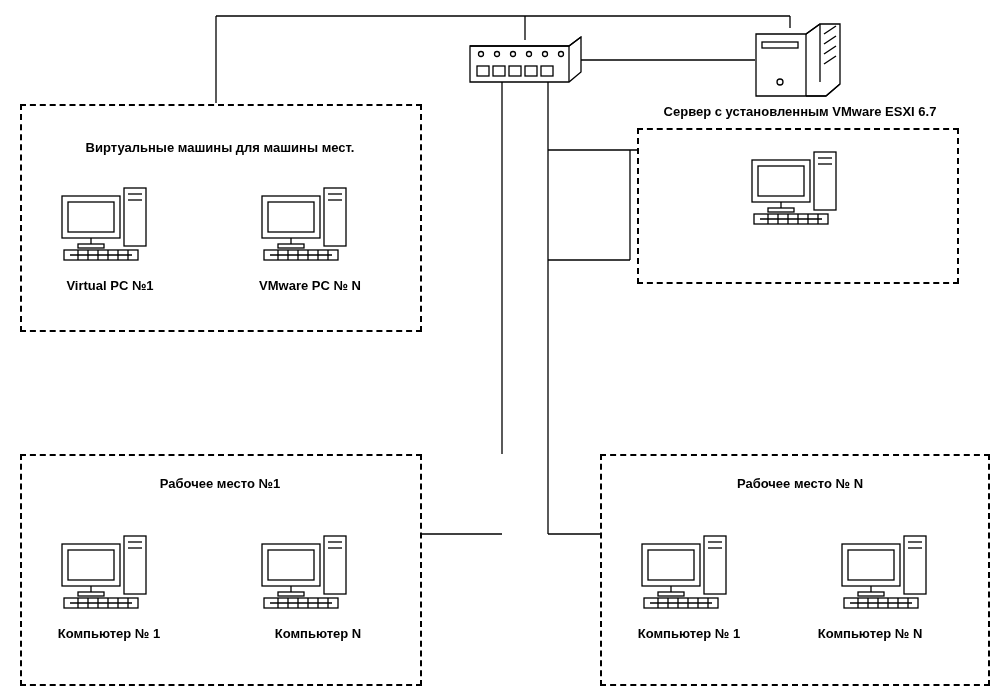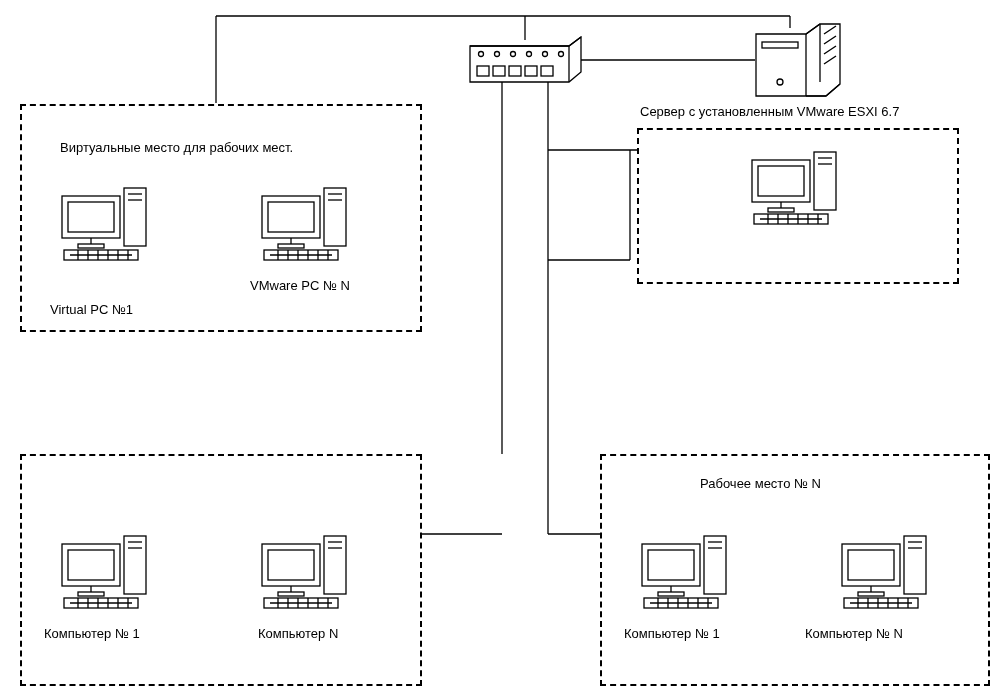--- a/index.html
+++ b/index.html
@@ -15,21 +15,23 @@
     width: 1008px;
     height: 699px;
   }
   .dashed-box {
     position: absolute;
     border: 2px dashed #000;
     background: #fff;
   }
   .label {
     position: absolute;
+    text-align: center;
     white-space: nowrap;
+    font-weight: bold;
   }
   svg.overlay {
     position: absolute;
     left: 0;
     top: 0;
     width: 1008px;
     height: 699px;
     pointer-events: none;
   }
 </style>
@@ -106,25 +108,26 @@
 
       <line x1="70" y1="12" x2="82" y2="4"></line>
       <line x1="70" y1="22" x2="82" y2="14"></line>
       <line x1="70" y1="32" x2="82" y2="24"></line>
       <line x1="70" y1="42" x2="82" y2="34"></line>
     </g>
   </svg>
   <div class="label" style="left:640px; top:104px; width:320px;">Сервер с установленным VMware ESXI 6.7</div>
 
   <div class="dashed-box" style="left:20px; top:104px; width:398px; height:224px;"></div>
-  <div class="label" style="left:60px; top:140px; width:320px;">Виртуальные место для рабочих мест.</div>
+  <div class="label" style="left:60px; top:140px; width:320px;">Виртуальные машины для машины мест.</div>
 
   <div class="dashed-box" style="left:637px; top:128px; width:318px; height:152px;"></div>
 
   <div class="dashed-box" style="left:20px; top:454px; width:398px; height:228px;"></div>
+  <div class="label" style="left:120px; top:476px; width:200px;">Рабочее место №1</div>
 
   <div class="dashed-box" style="left:600px; top:454px; width:386px; height:228px;"></div>
   <div class="label" style="left:700px; top:476px; width:200px;">Рабочее место № N</div>
 
   <svg style="position:absolute; left:-9999px; top:-9999px;" width="0" height="0">
     <defs>
       <g id="pc" stroke="#000" stroke-width="1.3" fill="#fff">
 
         <rect x="64" y="2" width="22" height="58"></rect>
         <line x1="68" y1="8" x2="82" y2="8"></line>
@@ -144,21 +147,21 @@
         <line x1="48" y1="64" x2="48" y2="74"></line>
         <line x1="58" y1="64" x2="58" y2="74"></line>
         <line x1="68" y1="64" x2="68" y2="74"></line>
       </g>
     </defs>
   </svg>
 
   <svg style="position:absolute; left:60px; top:186px;" width="90" height="80">
       <use href="#pc"></use>
     </svg>
-  <div class="label" style="left:50px; top:278px; width:120px;margin-top:24px;">Virtual PC №1</div>
+  <div class="label" style="left:50px; top:278px; width:120px;">Virtual PC №1</div>
 
   <svg style="position:absolute; left:260px; top:186px;" width="90" height="80">
       <use href="#pc"></use>
     </svg>
   <div class="label" style="left:250px; top:278px; width:120px;">VMware PC № N</div>
 
   <svg style="position:absolute; left:750px; top:150px;" width="90" height="80">
       <use href="#pc"></use>
     </svg>
 

